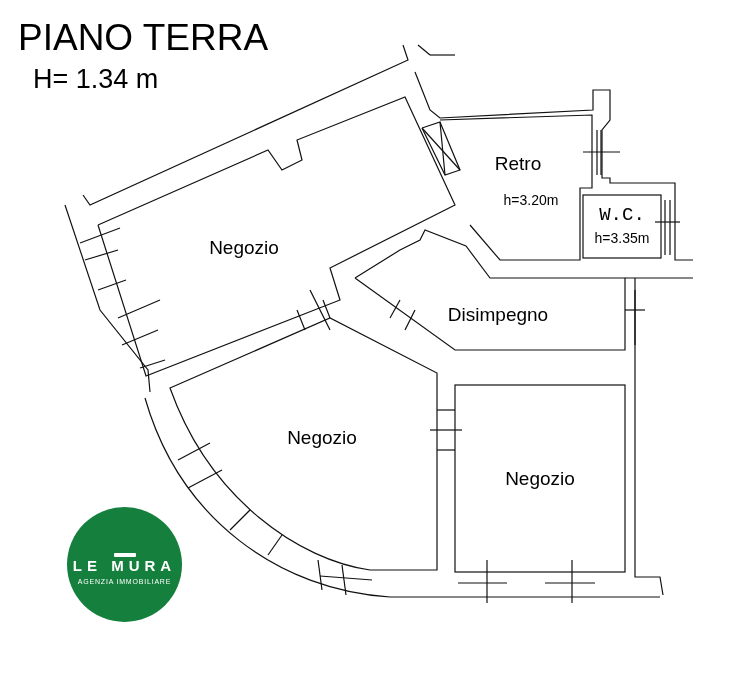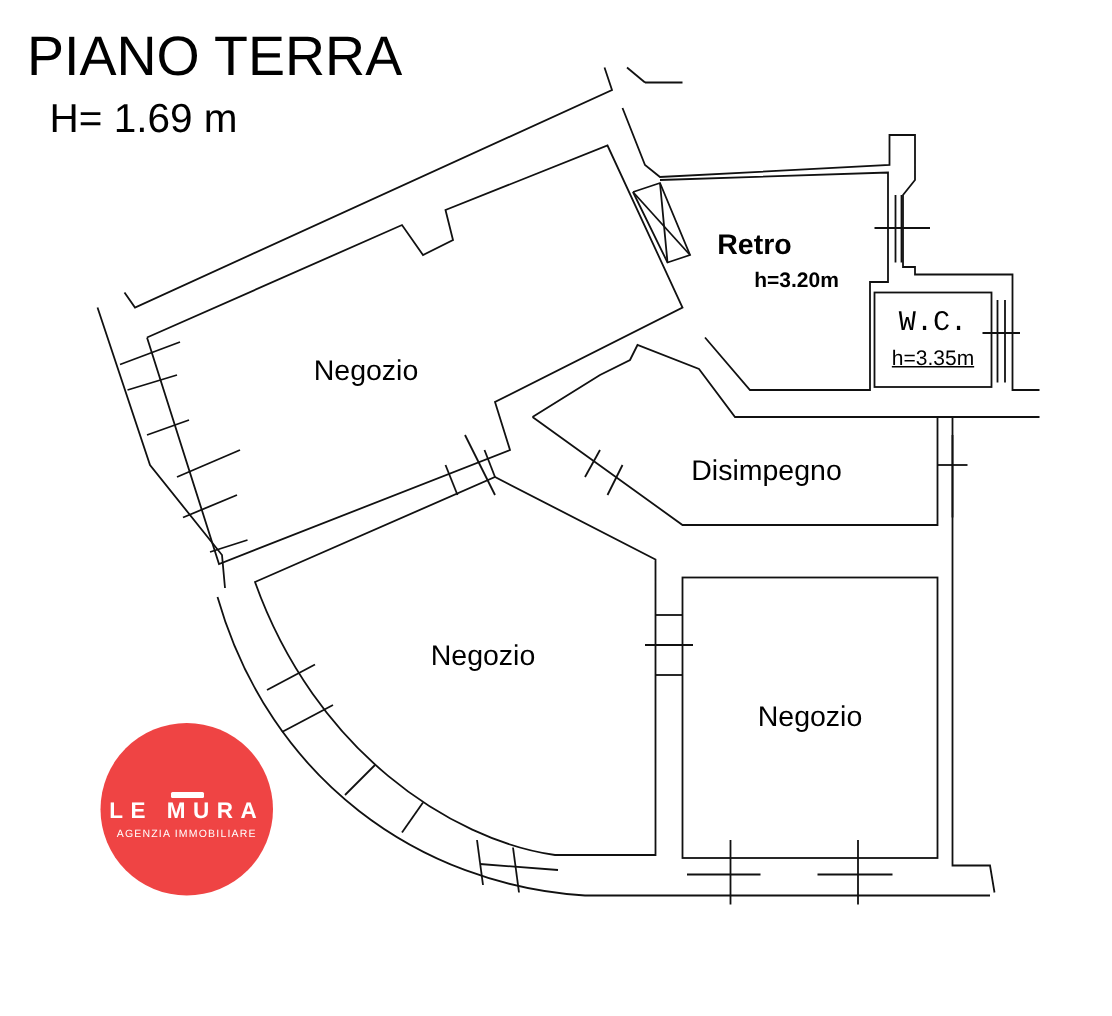--- a/index.html
+++ b/index.html
@@ -3,30 +3,30 @@
 <meta charset="utf-8">
 <style>
   html, body { margin: 0; padding: 0; background: #ffffff; }
   body { width: 741px; height: 677px; position: relative; overflow: hidden; font-family: "Liberation Sans", sans-serif; color: #000; }
   .title { position: absolute; left: 18px; top: 18px; font-size: 37px; line-height: 40px; letter-spacing: 0px; }
   .subtitle { position: absolute; left: 33px; top: 64px; font-size: 27px; line-height: 30px; }
   svg.plan { position: absolute; left: 0; top: 0; }
   svg.plan .w { fill: none; stroke: #111; stroke-width: 1.2; }
   .room-label { position: absolute; font-size: 19px; line-height: 20px; white-space: nowrap; transform: translateX(-50%); }
   .room-height { position: absolute; font-size: 14px; line-height: 16px; white-space: nowrap; transform: translateX(-50%); }
-  .logo { position: absolute; left: 67px; top: 482px; width: 115px; height: 115px; border-radius: 50%; background: #ef4444; color: #fff; }
+  .logo { position: absolute; left: 67px; top: 507px; width: 115px; height: 115px; border-radius: 50%; background: #15803d; color: #fff; }
   .logo .col { position: absolute; left: 50%; top: 46px; transform: translateX(-50%); width: 22px; height: 4px; background:#fff; border-radius:1px; }
   .logo .name { position: absolute; left: 0; right: 0; top: 50px; text-align: center; font-size: 15px; font-weight: bold; letter-spacing: 5px; }
   .logo .tag { position: absolute; left: 0; right: 0; top: 71px; text-align: center; font-size: 7px; letter-spacing: 0.8px; }
 </style>
 </head>
 <body>
 
 <div class="title">PIANO TERRA</div>
-<div class="subtitle">H= 1.69 m</div>
+<div class="subtitle">H= 1.34 m</div>
 
 <svg class="plan" width="741" height="677" viewBox="0 0 741 677">
 
   <polyline class="w" points="83,195 90,205 408,60 403,45"></polyline>
   <polyline class="w" points="98,225 268,150 282,170 302,160 297,140 405,97 455,205 330,268 340,300 146,376 98,225"></polyline>
   <polyline class="w" points="65,205 100,310 148,370 150,392"></polyline>
 
   <g class="w">
     <line x1="80" y1="243" x2="120" y2="228"></line>
       <line x1="85" y1="260" x2="118" y2="250"></line>
@@ -92,25 +92,25 @@
   <g class="w">
     <line x1="458" y1="583" x2="507" y2="583"></line>
       <line x1="487" y1="560" x2="487" y2="603"></line>
     <line x1="545" y1="583" x2="595" y2="583"></line>
       <line x1="572" y1="560" x2="572" y2="603"></line>
   </g>
   <line class="w" x1="625" y1="278" x2="693" y2="278"></line>
 </svg>
 
 <div class="room-label" style="left:244px; top:238px;">Negozio</div>
-<div class="room-label" style="left:503px; top:154px;font-weight:bold;">Retro</div>
-<div class="room-height" style="left:531px; top:178px;font-weight:bold;">h=3.20m</div>
+<div class="room-label" style="left:518px; top:154px;">Retro</div>
+<div class="room-height" style="left:531px; top:192px;">h=3.20m</div>
 <div class="room-label" style="left:622px; top:205px;font-family:Liberation Mono, monospace;">W.C.</div>
-<div class="room-height" style="left:622px; top:230px;text-decoration:underline;">h=3.35m</div>
-<div class="room-label" style="left:511px; top:305px;">Disimpegno</div>
+<div class="room-height" style="left:622px; top:230px;">h=3.35m</div>
+<div class="room-label" style="left:498px; top:305px;">Disimpegno</div>
 <div class="room-label" style="left:322px; top:428px;">Negozio</div>
 <div class="room-label" style="left:540px; top:469px;">Negozio</div>
 
 <div class="logo">
   <div class="col"></div>
   <div class="name">LE MURA</div>
   <div class="tag">AGENZIA IMMOBILIARE</div>
 </div>
 
 </body></html>

